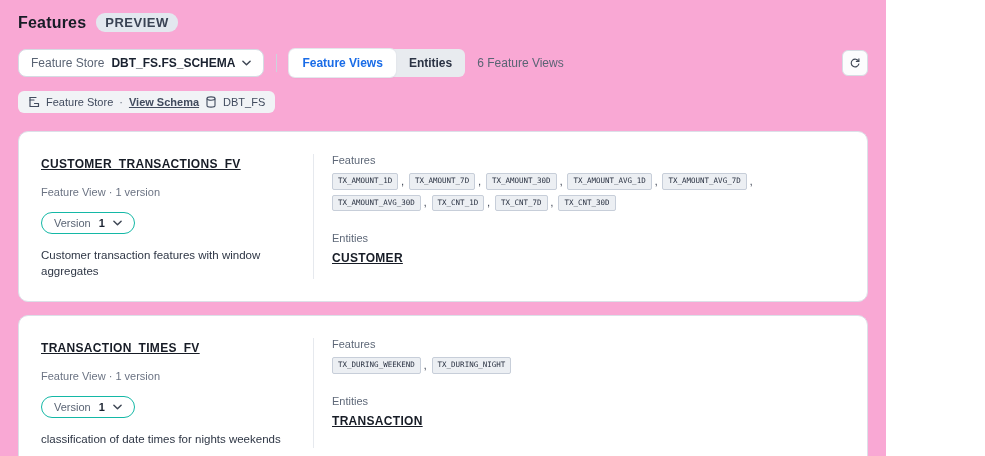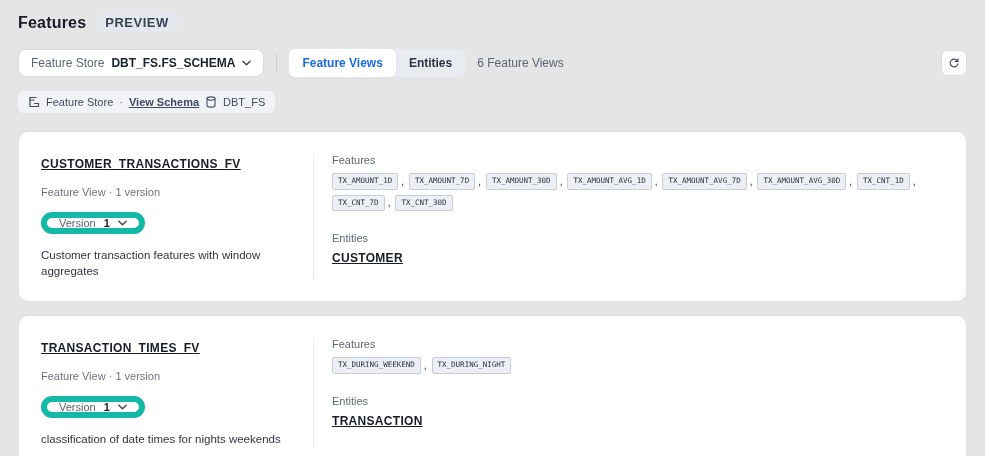--- a/index.html
+++ b/index.html
@@ -1,18 +1,18 @@
 <!DOCTYPE html>
 <html><head>
 <meta charset="utf-8">
 <style>
   * { box-sizing: border-box; }
   html, body { margin: 0; padding: 0; background: #ffffff; }
   .app {
-    width: 985px; height: 456px; overflow: hidden; background: #e5e5e5;
+    width: 886px; height: 456px; overflow: hidden; background: #f9a8d4;
     font-family: "Liberation Sans", sans-serif; color: #1A2230; position: relative;
   }
   
   .page-header { display: flex; align-items: center; gap: 10px; padding: 13px 18px 0; }
   .page-title { margin: 0; font-size: 16px; font-weight: 700; color: #171C26; letter-spacing: .2px; }
   .preview-badge {
     background: #E3E8EF; color: #3A4354; font-size: 13px; font-weight: 700;
     letter-spacing: .5px; border-radius: 9px; padding: 3px 9px; line-height: 1;
   }
   
@@ -48,21 +48,21 @@
   .crumb-icon { width: 12px; height: 12px; flex: none; }
   
   .cards { margin: 18px 18px 0; display: flex; flex-direction: column; gap: 13px; }
   .card { display: flex; border: 1px solid #DCE0E8; border-radius: 10px; background: #fff; padding: 22px; }
   .card-left { width: 272px; flex: none; padding-right: 20px; }
   .card-right { flex: 1; border-left: 1px solid #E6E9EE; padding-left: 18px; }
   .fv-title { font-size: 12px; font-weight: 700; color: #171C26; text-decoration: underline; letter-spacing: .3px; cursor: pointer; display: inline-block; }
   .fv-meta { margin-top: 14px; font-size: 11px; color: #6B7383; }
   .version-pill {
     margin-top: 14px; display: inline-flex; align-items: center; gap: 8px;
-    border: 6px solid #14b8a6; border-radius: 13px; padding: 0 12px; height: 22px;
+    border: 1px solid #14b8a6; border-radius: 13px; padding: 0 12px; height: 22px;
     background: #fff; font-family: inherit; font-size: 11px; cursor: pointer;
   }
   .v-label { color: #5A6474; }
   .v-value { font-weight: 700; color: #1A2230; }
   .fv-desc { margin: 14px 0 0; font-size: 11.5px; color: #2E3645; max-width: 268px; line-height: 1.35; }
   .sec-label { font-size: 11px; color: #5E6878; }
   .chips { margin-top: 7px; display: flex; flex-wrap: wrap; align-items: center; row-gap: 5px; }
   .chip {
     background: #ECEFF3; border: 1px solid #C7CED9; border-radius: 2px; padding: 2px 5px;
     font-family: "DejaVu Sans Mono", monospace; font-size: 7.5px; color: #2A3242; line-height: 1.4;

